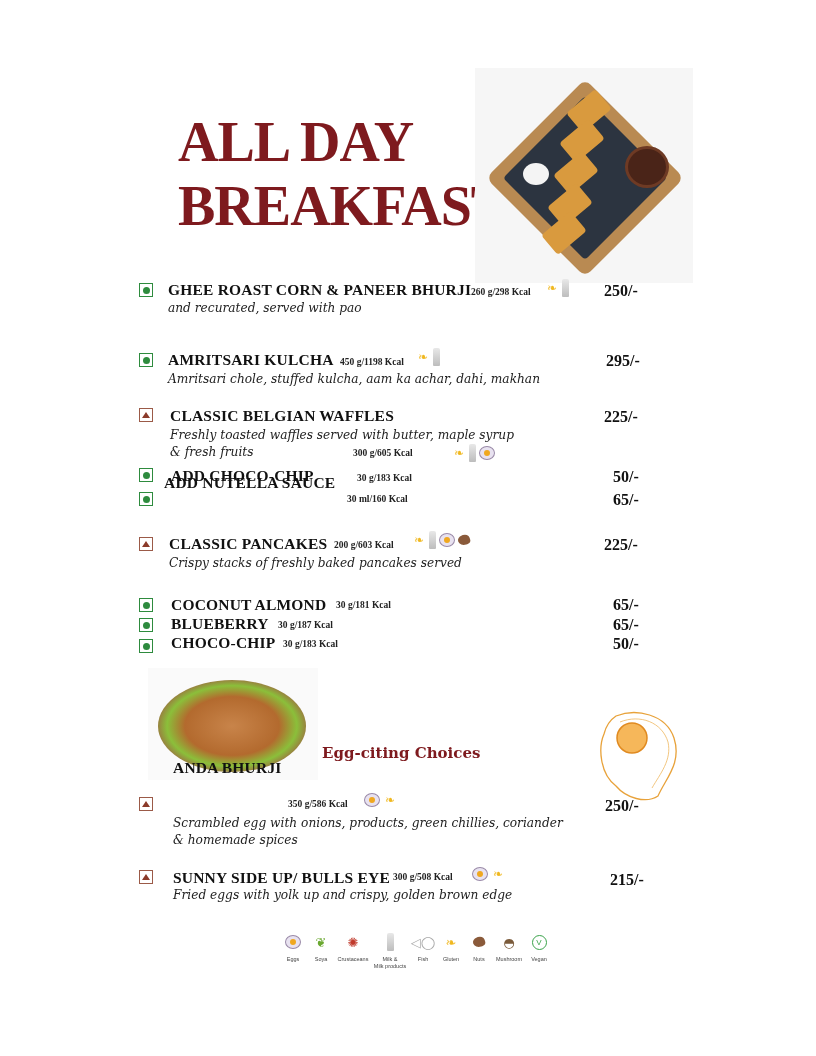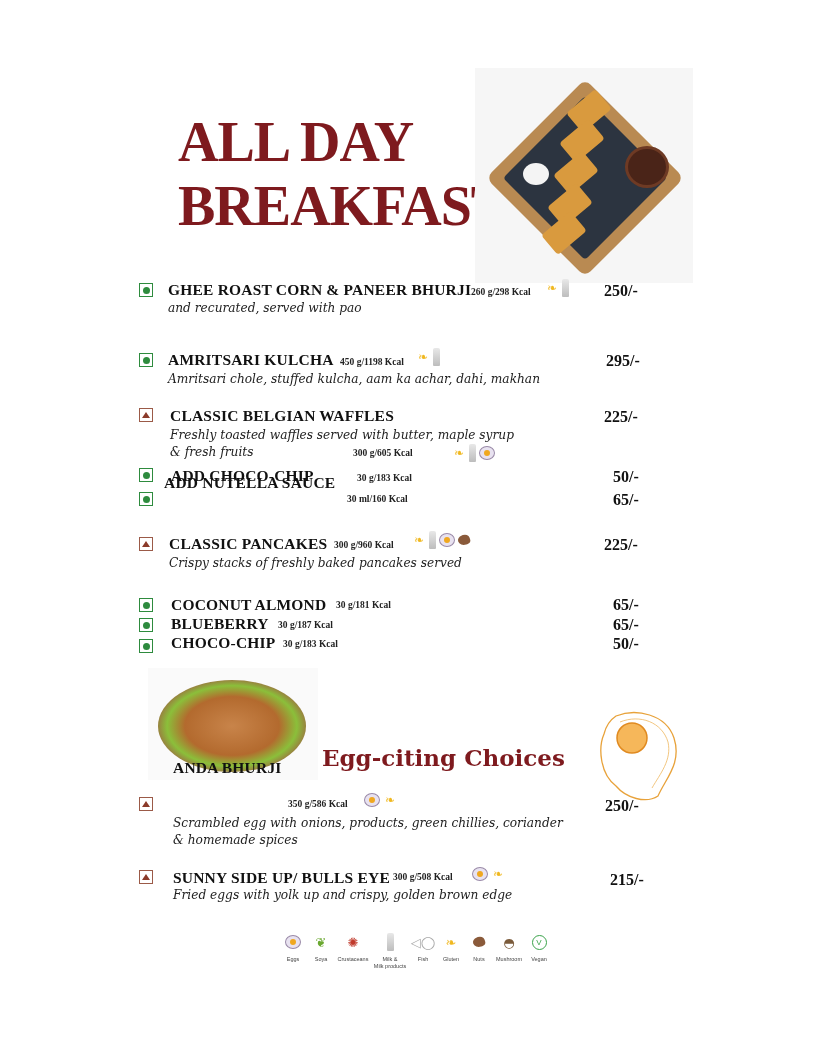--- a/index.html
+++ b/index.html
@@ -20,21 +20,21 @@
   .kcal{font-family:"Liberation Serif",serif;font-weight:bold;font-size:9.5px;white-space:nowrap;color:#222;}
   .desc{font-family:"DejaVu Serif",serif;font-style:italic;font-size:12.2px;line-height:17px;color:#222;white-space:nowrap;}
   .price{font-family:"Liberation Serif","DejaVu Serif",serif;font-weight:bold;font-size:16px;white-space:nowrap;color:#111;}
   .icons{display:flex;gap:3px;align-items:center;}
   .al{display:inline-block;width:14px;height:14px;font-size:12px;line-height:14px;text-align:center;}
   .gluten{color:#f0b820;}
   .milk{width:7px;height:18px;background:linear-gradient(#e8e8e8,#bdbdbd);border-radius:2px 2px 1px 1px;display:inline-block;}
   .egg{width:14px;height:12px;border-radius:50%;background:#e8e2f0;border:1px solid #9a8aa8;display:inline-block;position:relative;}
   .egg::after{content:"";position:absolute;left:4px;top:3px;width:6px;height:6px;border-radius:50%;background:#f0a820;}
   .nut{width:12px;height:10px;border-radius:50% 50% 40% 60%;background:#8a5a3a;display:inline-block;transform:rotate(-20deg);}
-  .section-title{left:322px;top:744px;color:#7e1a1e;font-family:"DejaVu Serif",serif;font-weight:bold;font-size:23px;}
+  .section-title{left:322px;top:744px;color:#7e1a1e;font-family:"DejaVu Serif",serif;font-weight:bold;font-size:15px;}
   .plate{left:148px;top:668px;width:170px;height:112px;background:#fafafa;}
   .plate-bowl{position:absolute;left:10px;top:12px;width:148px;height:92px;border-radius:50%;background:radial-gradient(ellipse at center,#c8844a 0%,#b36a2e 45%,#8bbf3a 62%,#9a7a40 72%,#8a6838 100%);}
   .egg-sketch{left:596px;top:708px;width:84px;height:96px;}
   .legend{left:280px;top:932px;display:flex;gap:0;}
   .legend-item{display:flex;flex-direction:column;align-items:center;width:26px;margin-right:2px;}
   .legend-item .glyph{height:20px;display:flex;align-items:center;justify-content:center;font-size:13px;}
   .legend-item .lbl{font-family:"Liberation Sans",sans-serif;font-size:5.5px;color:#444;text-align:center;line-height:7px;margin-top:4px;white-space:nowrap;}
 </style>
 </head>
 <body>
@@ -110,21 +110,21 @@
     <i></i>
   </div>
 <div class="abs name" style="left:164px;top:474px">ADD NUTELLA SAUCE</div>
 <div class="abs kcal" style="left:347px;top:494px">30 ml/160 Kcal</div>
 <div class="abs price" style="left:613px;top:491px">65/-</div>
 
 <div class="abs nonveg" style="left:139px;top:537px">
     <i></i>
   </div>
 <div class="abs name" style="left:169px;top:535px">CLASSIC PANCAKES</div>
-<div class="abs kcal" style="left:334px;top:540px">300 g/960 Kcal</div>
+<div class="abs kcal" style="left:334px;top:540px">200 g/603 Kcal</div>
 <div class="abs icons" style="left:412px;top:531px">
   <span class="al gluten">❧</span>
   <span class="milk"></span>
   <span class="egg"></span>
   <span class="nut"></span>
 </div>
 <div class="abs price" style="left:604px;top:536px">225/-</div>
 <div class="abs desc" style="left:169px;top:555px">
   <div>Crispy stacks of freshly baked pancakes served</div>
 </div>

